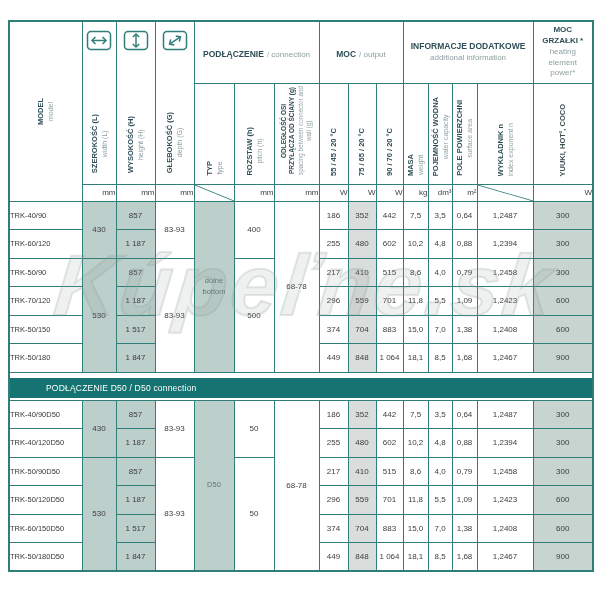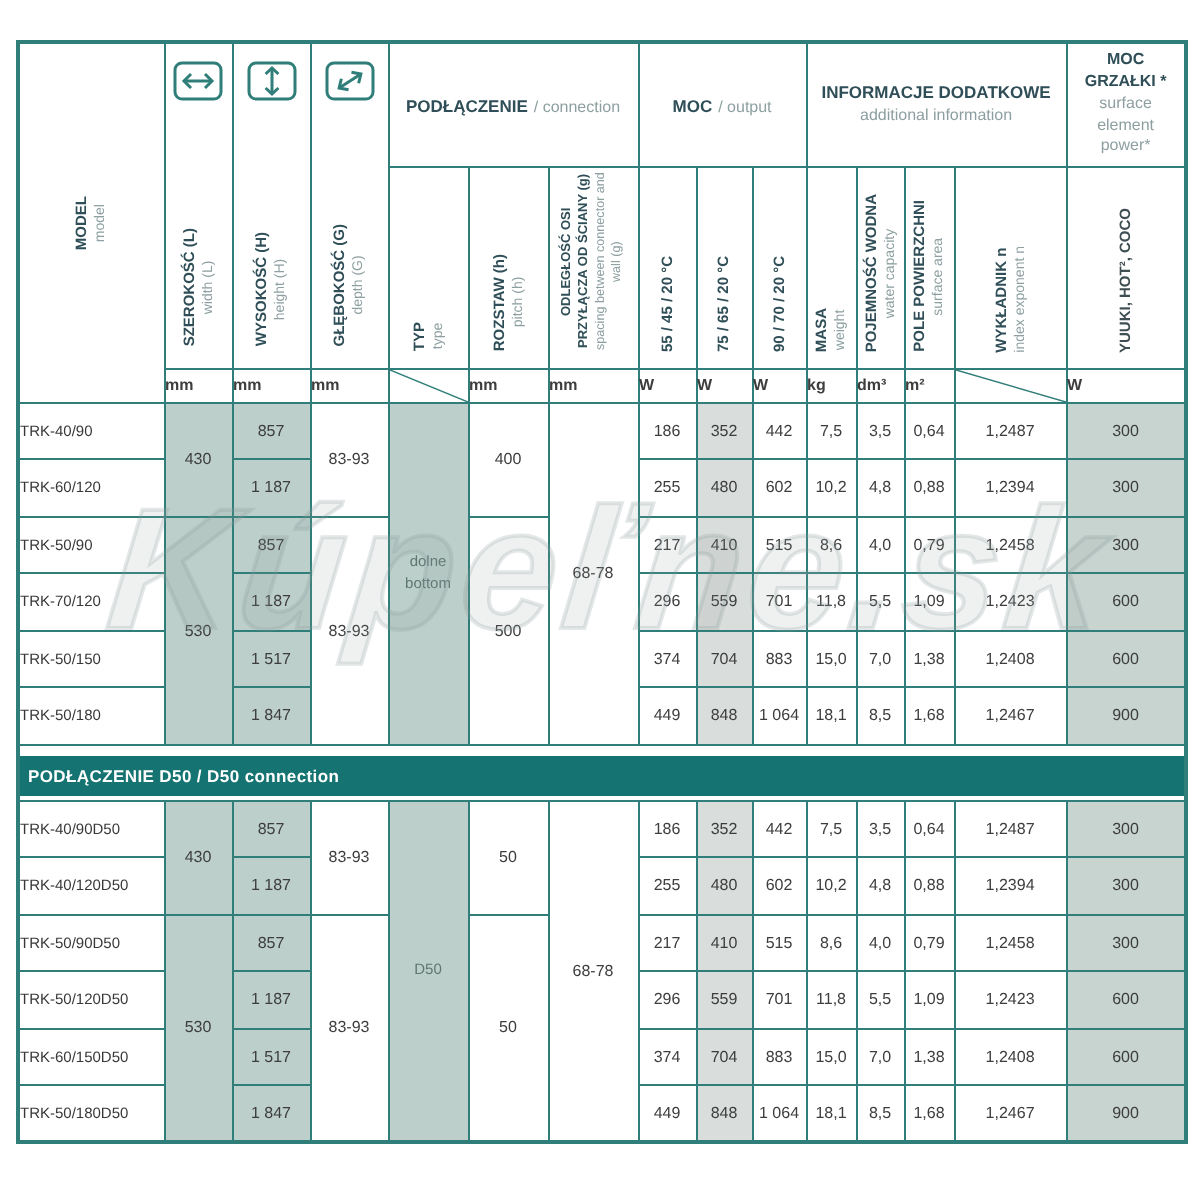--- a/index.html
+++ b/index.html
@@ -38,36 +38,36 @@
   .dimwrap .icon { margin-top:7px; display:block; }
   .dimwrap .vw { flex:1; padding-bottom:9px; }
   .h-v .vw { height:97px; }
 
   .group { text-align:center; }
   .group .pl { font-size:8.5px; }
   .group .en { font-size:8px; }
   .group .en.inline { margin-left:3px;margin-top:12px; }
   .gstack { display:flex; flex-direction:column; align-items:center; justify-content:center; line-height:1.35; }
 
-  .unit { text-align:left; font-size:8px; color:#3d3d3d;font-weight:bold; }
+  .unit { text-align:right; font-size:8px; color:#3d3d3d; }
   .diag { position:relative; }
   .diag svg { position:absolute; left:0; top:0; width:100%; height:100%; display:block; }
 
   .c { text-align:center; font-size:8px; color:#3d3d3d; }
   .model-cell { font-size:7.5px; color:#383838; text-align:left; padding-left:5px; }
   .shg { background:#bccfca !important; }
   .shl { background:#d9dddb !important;margin-left:28px; }
   .shh { background:#c7d4d0 !important; }
   .typcell { color:#5f7672; font-size:7.5px; line-height:1.4; }
 
   .banner-td { background:#fff; }
   .banner {
     margin:5px 0 2px 0; height:20px; background:#157471;
-    color:#ffffff; font-weight:bold; font-size:8.5px;
-    display:flex; align-items:center; padding-left:4px; letter-spacing:0.2px;
+    color:#ffffff; font-weight:normal; font-size:8.5px;
+    display:flex; align-items:center; padding-left:36px; letter-spacing:0.2px;
   }
 
   .wm {
     position:absolute; left:55px; top:236px; z-index:4;
     font-size:86px; font-style:italic; font-weight:bold; letter-spacing:3px;
     color:rgba(140,155,155,0.14);
     -webkit-text-stroke:2px rgba(140,155,155,0.24);
     transform:skewX(-6deg); pointer-events:none; white-space:nowrap;
   }
 </style>
@@ -170,21 +170,21 @@
         </th>
         <th colspan="4" class="group">
           <div class="gstack">
             <div class="pl">INFORMACJE DODATKOWE</div>
             <div class="en">additional information</div>
           </div>
         </th>
         <th class="group">
           <div class="gstack" style="padding:2px 4px;">
             <div class="pl" style="font-size:8px;">MOC GRZAŁKI *</div>
-            <div class="en">surface element power*</div>
+            <div class="en">heating element power*</div>
           </div>
         </th>
       </tr>
 
       <tr class="r2">
         <th class="h-v">
           <div class="vw">
               <div class="vt">
             <div class="pl">TYP</div>
             <div class="en">type</div>

